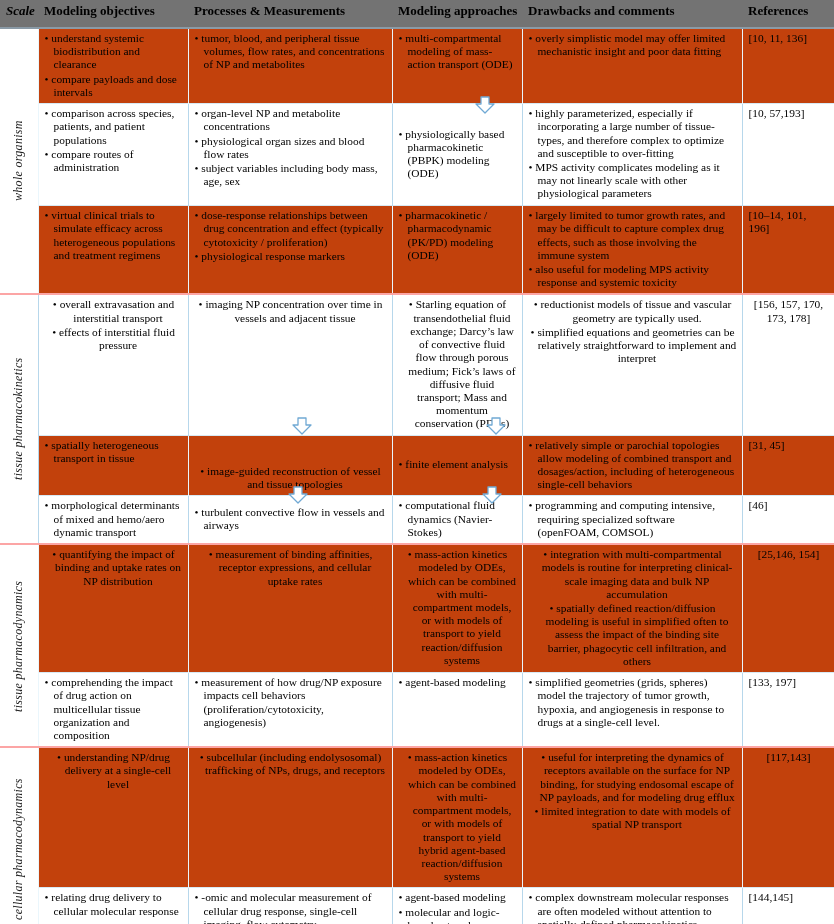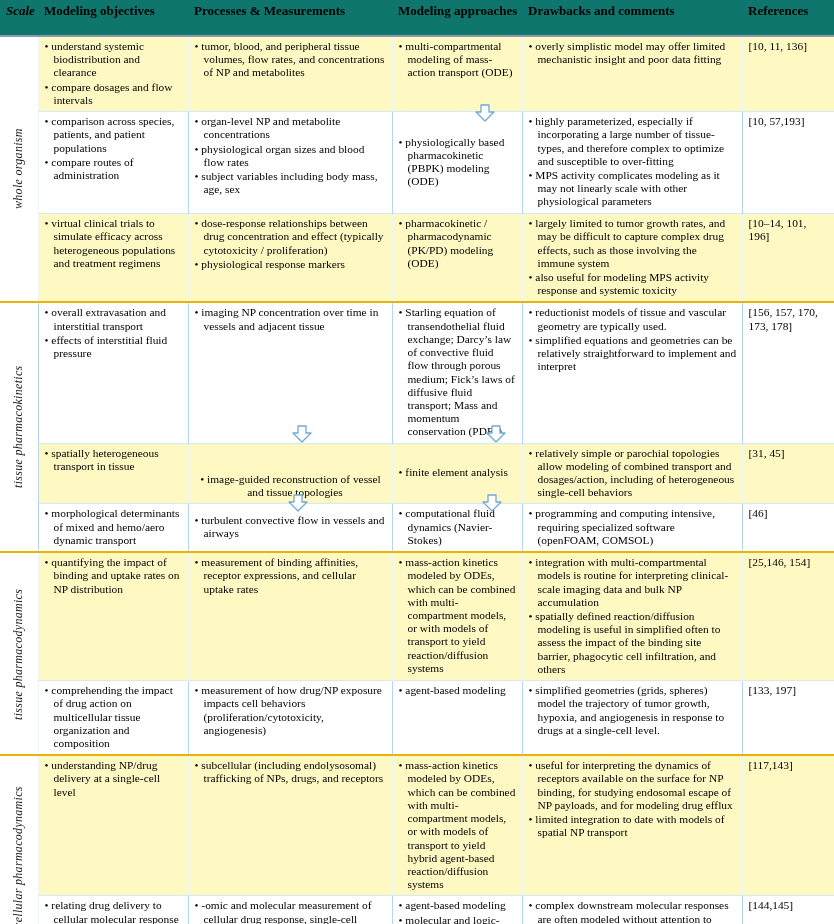--- a/index.html
+++ b/index.html
@@ -7,33 +7,33 @@
   .wrap{width:834px;}
   table{border-collapse:collapse;table-layout:fixed;width:834px;}
   col.c-scale{width:38px;}
   col.c-obj{width:150px;}
   col.c-proc{width:204px;}
   col.c-appr{width:130px;}
   col.c-draw{width:220px;}
   col.c-ref{width:92px;}
   thead th{
     font-size:13px;font-weight:bold;text-align:left;vertical-align:top;
-    padding:3px 4px 16px 6px;border-bottom:2px solid #8a9aa6;background:#0f766e;
+    padding:3px 4px 8px 6px;border-bottom:2px solid #8a9aa6;background:#737373;
   }
   thead th.scale-h{font-style:italic;padding-left:6px;}
   tbody td{
     vertical-align:top;font-size:11.4px;line-height:1.16;
     padding:3px 5px 3px 6px;border-right:1px solid #b7d7eb;
     border-top:1px solid #d7e9f4;position:relative;overflow:visible;
   }
-  tr.b td{background:#fef9c3;border-right-color:#eaf6fc;}
+  tr.b td{background:#c2410c;border-right-color:#eaf6fc;}
   tr.w td{background:#ffffff;}
   td.scale{background:#ffffff !important;text-align:center;vertical-align:middle;
     padding:0;border-right:1px solid #b7d7eb;}
-  tr.gstart td{border-top:2px solid #eab308;}
+  tr.gstart td{border-top:2px solid #fca5a5;text-align:center;}
   tbody tr:last-child td{border-bottom:2px solid #a5c6dc;}
   .rot{display:block;margin:0 auto;writing-mode:vertical-rl;transform:rotate(180deg);
     font-style:italic;font-size:12px;letter-spacing:.3px;color:#222;overflow:hidden;}
   .rot.h0{height:218px;}
   .rot.h1{height:214px;}
   .rot.h2{height:164px;}
   .rot.h3{height:142px;}
   .bullet{padding-left:9px;text-indent:-9px;margin:0 0 1px 0;}
   td.v-mid{vertical-align:middle;}
   td.v-bot{vertical-align:bottom;text-align:center;}
@@ -80,21 +80,21 @@
     </thead>
     <tbody>
 
       <tr class="b" style="height:52px">
         <td class="scale" rowspan="3">
             <span class="rot h0">whole organism</span>
           </td>
         <td>
             <div>
               <div class="bullet">• understand systemic biodistribution and clearance</div>
-              <div class="bullet">• compare dosages and flow intervals</div>
+              <div class="bullet">• compare payloads and dose intervals</div>
             </div>
           </td>
         <td>
             <div>
               <div class="bullet">• tumor, blood, and peripheral tissue volumes, flow rates, and concentrations of NP and metabolites</div>
             </div>
           </td>
         <td>
             <div>
               <div class="bullet">• multi-compartmental modeling of mass-action transport (ODE)</div>

